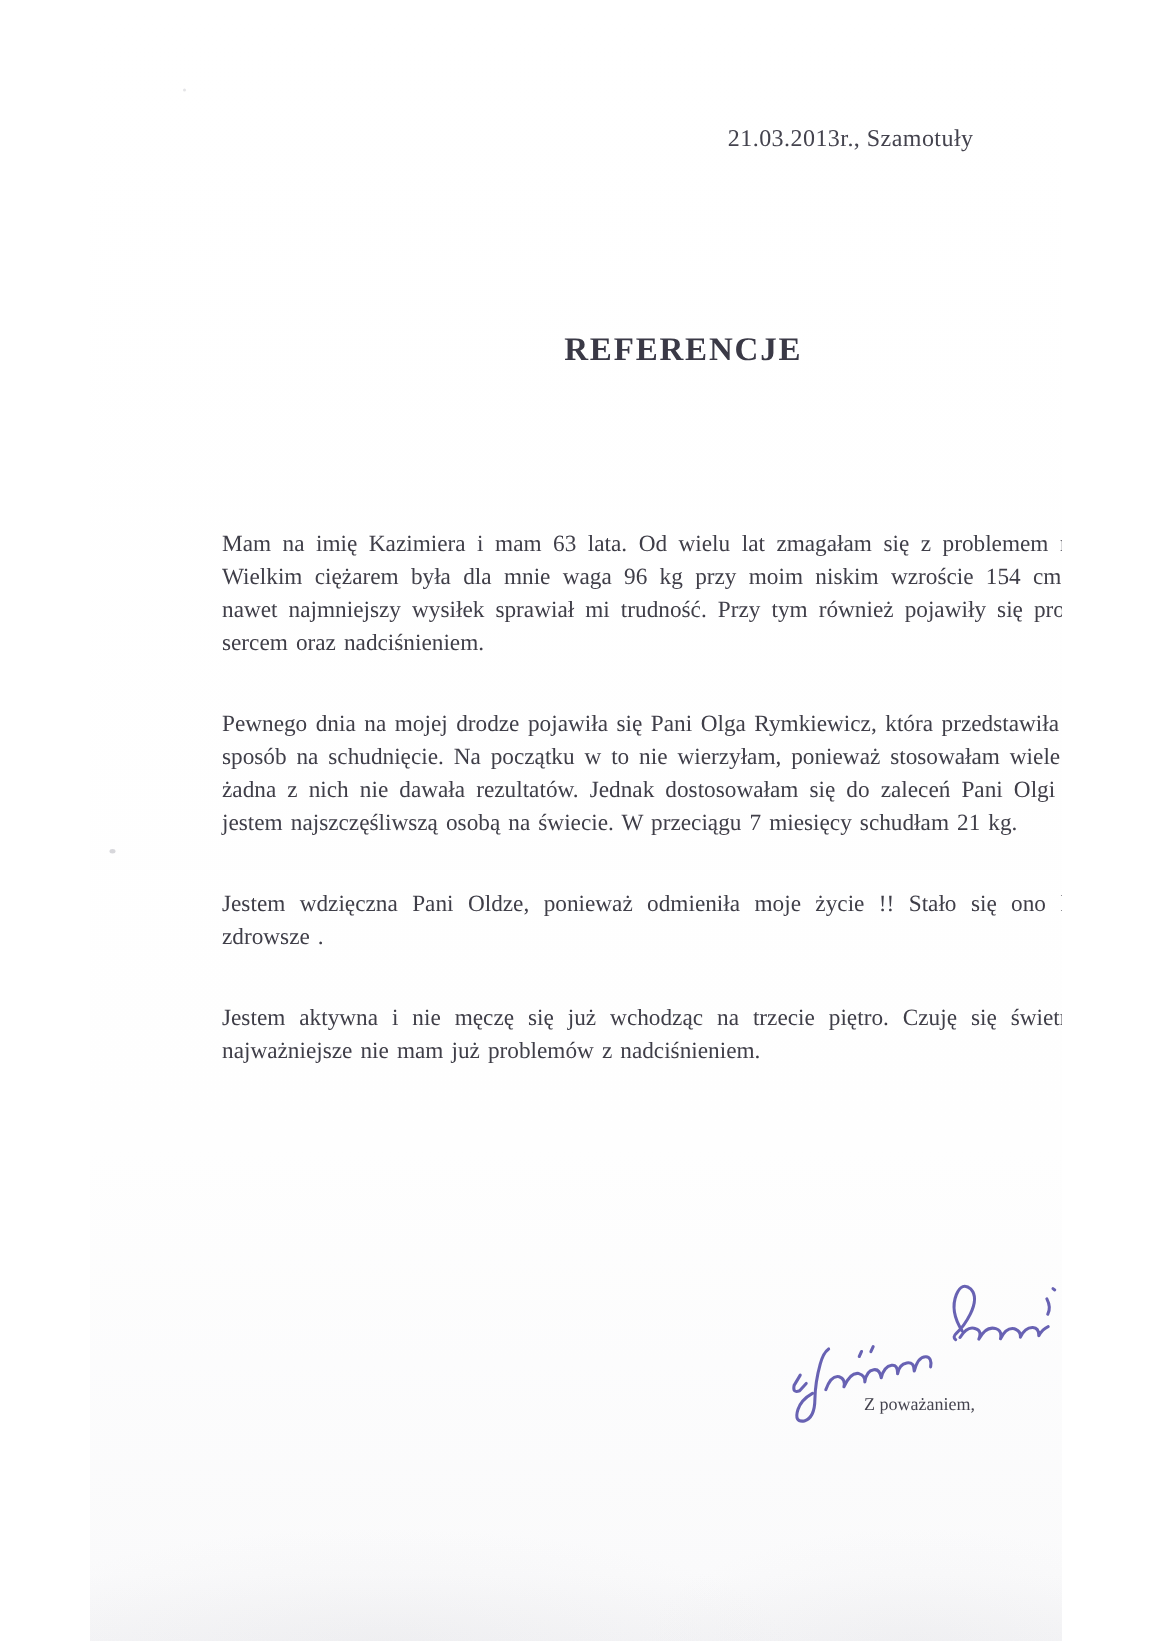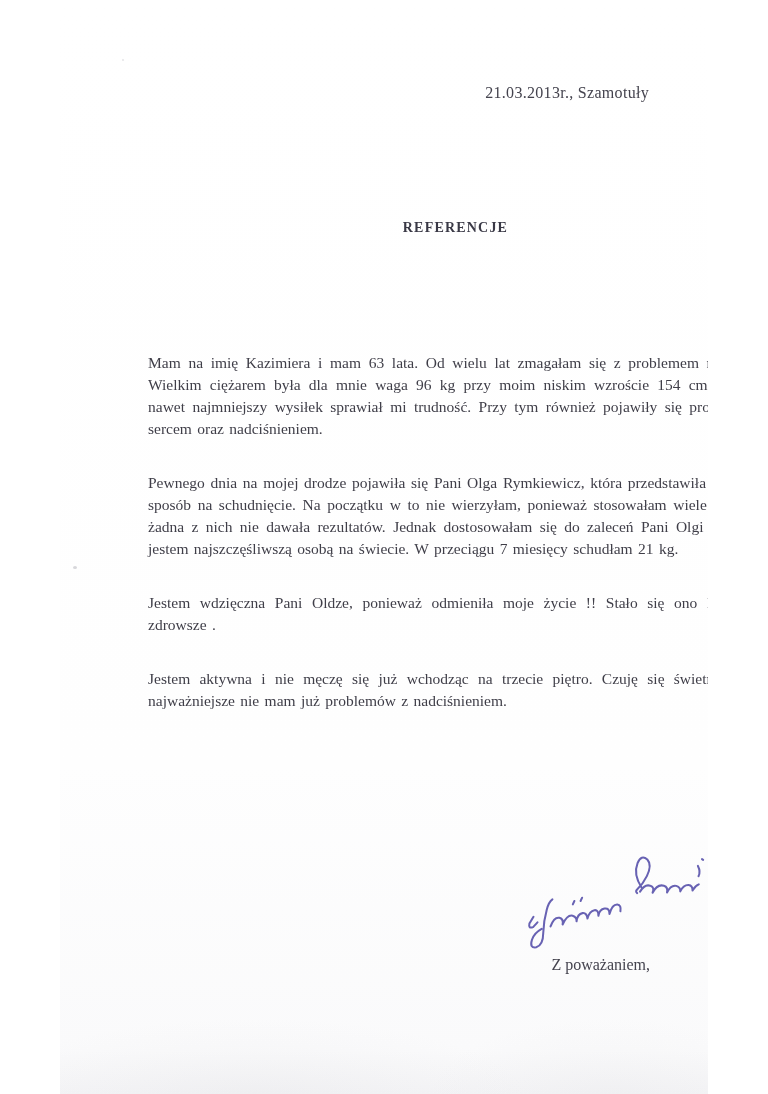--- a/index.html
+++ b/index.html
@@ -21,21 +21,21 @@
     font-size: 16px;
     letter-spacing: 0.3px;
     color: #44434e;
   }
   .letter-title {
     position: absolute;
     top: 220px;
     left: 88px;
     width: 615px;
     text-align: center;
-    font-size: 14px;
+    font-size: 22px;
     font-weight: bold;
     letter-spacing: 1.2px;
     color: #3a3946;
   }
   .letter-body {
     position: absolute;
     top: 320px;
     left: 88px;
     width: 615px;
     font-size: 15.5px;
@@ -56,23 +56,23 @@
   .signature-wrap path {
     fill: none;
     stroke: var(--ink, #5b55ad);
     stroke-width: 2;
     stroke-linecap: round;
     stroke-linejoin: round;
     opacity: 0.92;
   }
   .closing-line {
     position: absolute;
-    top: 956px;
+    top: 929px;
     right: 58px;
-    font-size: 16px;
+    font-size: 12px;
     color: #44434e;
   }
   .speck { position: absolute; border-radius: 50%; }
   .speck-a { left: 13px; top: 566px; width: 4px; height: 3px; background: #d7d7db; }
   .speck-b { left: 62px; top: 59px; width: 2px; height: 2px; background: #e4e4e7; }
   .scan-shade {
     position: absolute;
     left: 0; right: 0; bottom: 0; height: 90px;
     background: radial-gradient(60% 120% at 30% 100%, rgba(200,200,205,0.12), transparent 70%),
                 radial-gradient(40% 120% at 85% 100%, rgba(200,200,205,0.10), transparent 70%);

